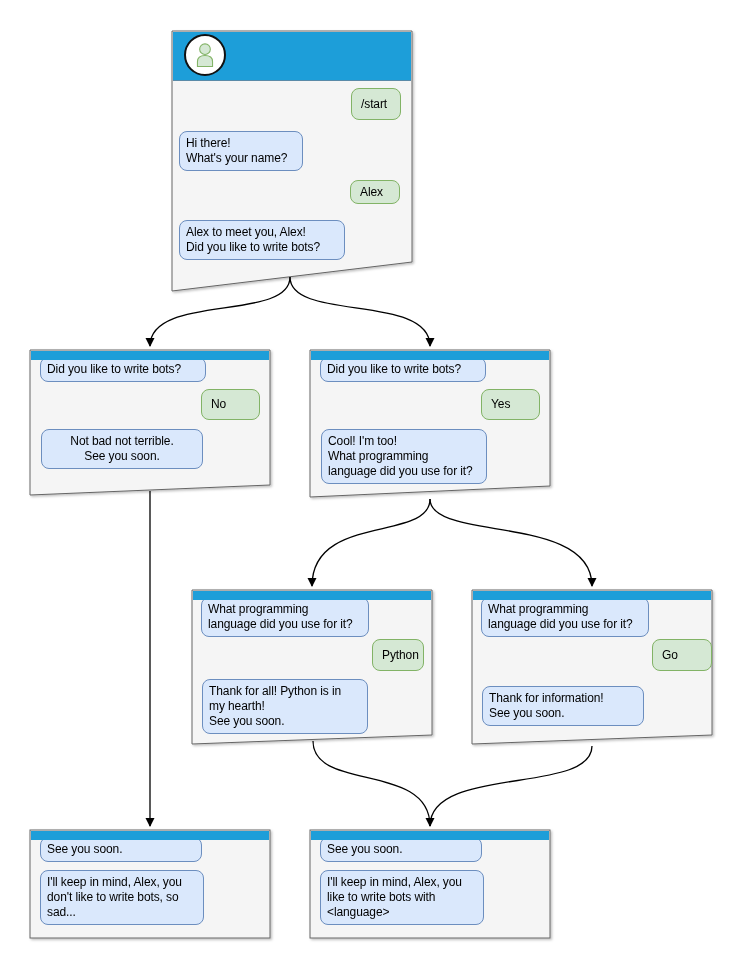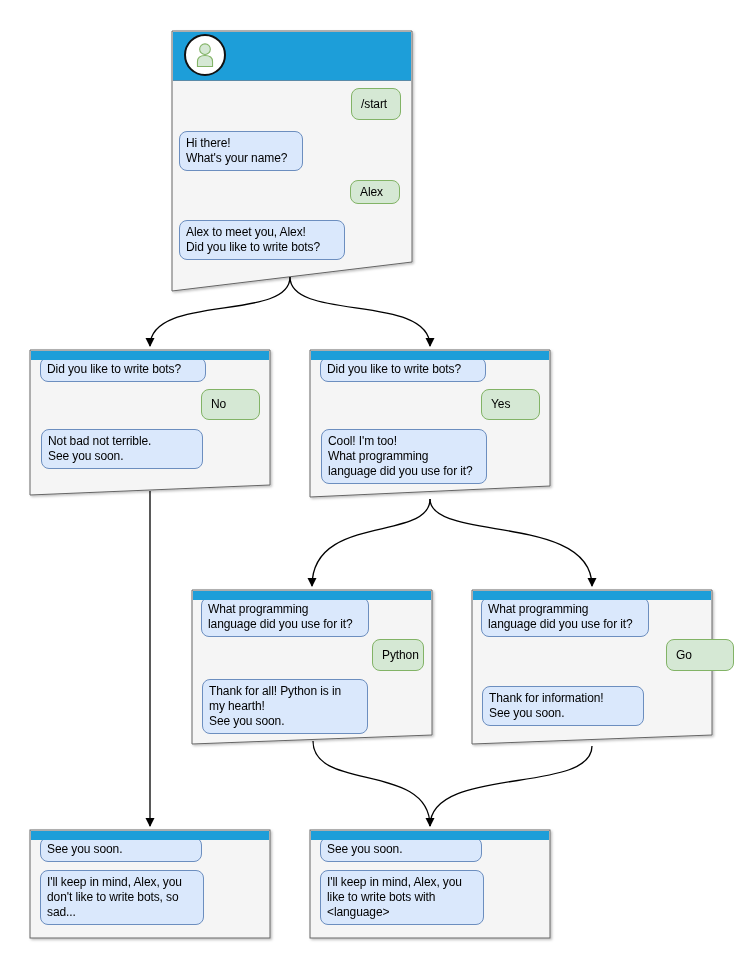--- a/index.html
+++ b/index.html
@@ -68,42 +68,42 @@
   <div class="bubble user" style="left:351px;top:88px;width:50px;height:32px;">/start</div>
   <div class="bubble bot" style="left:179px;top:131px;width:124px;">Hi there!
 What's your name?</div>
   <div class="bubble user" style="left:350px;top:180px;width:50px;height:24px;">Alex</div>
   <div class="bubble bot" style="left:179px;top:220px;width:166px;">Alex to meet you, Alex!
 Did you like to write bots?</div>
 
   <div class="bar" style="left:31px;top:351px;width:238px;"></div>
   <div class="bubble bot tucked" style="left:40px;top:357px;width:166px;">Did you like to write bots?</div>
   <div class="bubble user" style="left:201px;top:389px;width:59px;height:31px;">No</div>
-  <div class="bubble bot" style="left:41px;top:429px;width:162px;">Not bad not terrible.
+  <div class="bubble bot" style="left:41px;top:429px;width:162px;text-align:center;">Not bad not terrible.
 See you soon.</div>
 
   <div class="bar" style="left:311px;top:351px;width:238px;"></div>
   <div class="bubble bot tucked" style="left:320px;top:357px;width:166px;">Did you like to write bots?</div>
   <div class="bubble user" style="left:481px;top:389px;width:59px;height:31px;">Yes</div>
   <div class="bubble bot" style="left:321px;top:429px;width:166px;">Cool! I'm too!
 What programming
 language did you use for it?</div>
 
   <div class="bar" style="left:193px;top:591px;width:238px;"></div>
   <div class="bubble bot tucked" style="left:201px;top:597px;width:168px;">What programming
 language did you use for it?</div>
   <div class="bubble user" style="left:372px;top:639px;width:52px;height:32px;">Python</div>
   <div class="bubble bot" style="left:202px;top:679px;width:166px;">Thank for all! Python is in
 my hearth!
 See you soon.</div>
 
   <div class="bar" style="left:473px;top:591px;width:238px;"></div>
   <div class="bubble bot tucked" style="left:481px;top:597px;width:168px;">What programming
 language did you use for it?</div>
-  <div class="bubble user" style="left:666px;top:639px;width:68px;height:32px;">Go</div>
+  <div class="bubble user" style="left:652px;top:639px;width:60px;height:32px;">Go</div>
   <div class="bubble bot" style="left:482px;top:686px;width:162px;">Thank for information!
 See you soon.</div>
 
   <div class="bar" style="left:31px;top:831px;width:238px;"></div>
   <div class="bubble bot tucked" style="left:40px;top:837px;width:162px;">See you soon.</div>
   <div class="bubble bot" style="left:40px;top:870px;width:164px;">I'll keep in mind, Alex, you
 don't like to write bots, so
 sad...</div>
 
   <div class="bar" style="left:311px;top:831px;width:238px;"></div>

